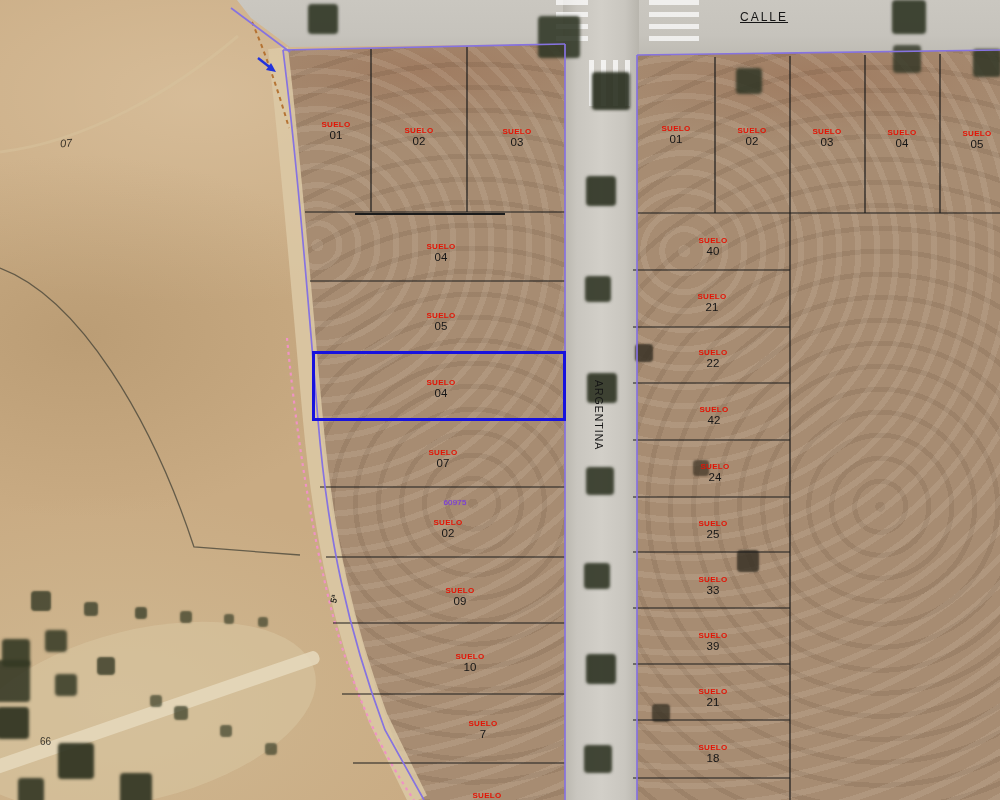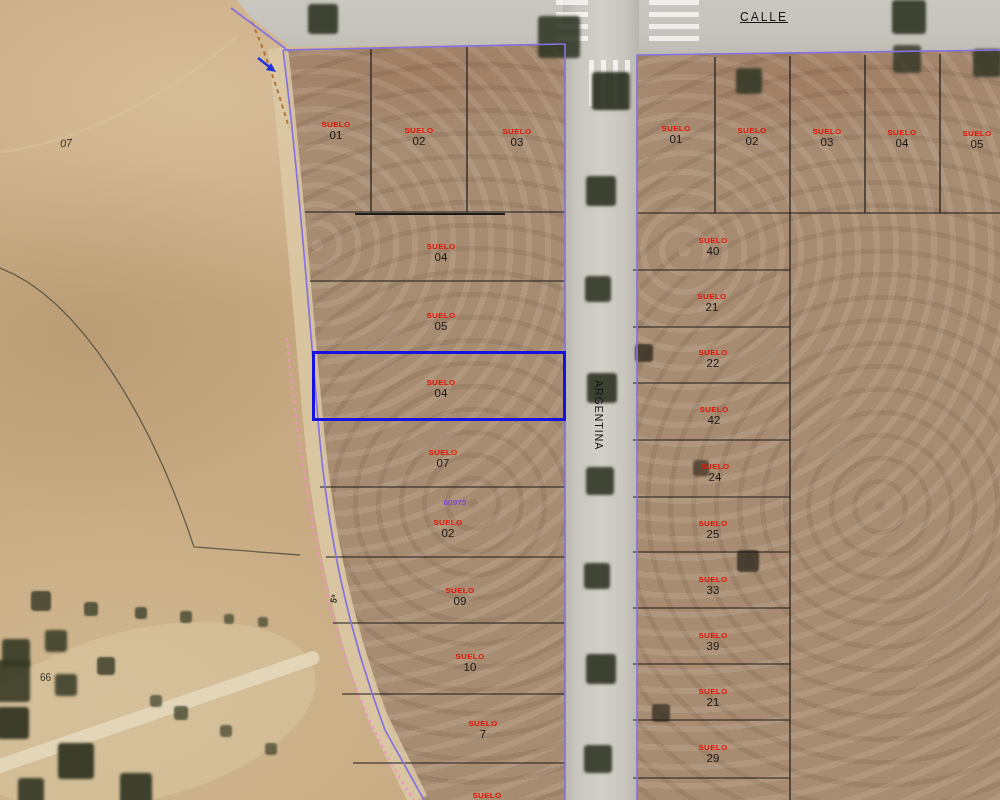--- a/index.html
+++ b/index.html
@@ -171,21 +171,21 @@
       <path d="M276,72 L266,70 L271,63 Z" fill="#2233dd"></path>
     </g>
   </svg>
 
   <div class="abs sel"></div>
 
   <div class="abs street-top" style="left:740px;top:10px">CALLE</div>
   <div class="abs street-vert" style="left:593px;top:380px">ARGENTINA</div>
 
   <div class="abs field07" style="left:60px;top:137px">07</div>
-  <div class="abs corner66" style="left:40px;top:672px">66</div>
+  <div class="abs corner66" style="left:40px;top:736px">66</div>
   <div class="abs marker5a" style="left:330px;top:594px">5ª</div>
   <div class="abs refpurple" style="left:455px;top:498px">60975</div>
 
   <div class="abs plabel" style="left:336px;top:120px">
     <div class="s">SUELO</div>
     <div class="n">01</div>
     </div>
   <div class="abs plabel" style="left:419px;top:126px">
     <div class="s">SUELO</div>
     <div class="n">02</div>
@@ -282,16 +282,16 @@
   <div class="abs plabel" style="left:713px;top:631px">
     <div class="s">SUELO</div>
     <div class="n">39</div>
     </div>
   <div class="abs plabel" style="left:713px;top:687px">
     <div class="s">SUELO</div>
     <div class="n">21</div>
     </div>
   <div class="abs plabel" style="left:713px;top:743px">
     <div class="s">SUELO</div>
-    <div class="n">29</div>
+    <div class="n">18</div>
     </div>
 
 </div>
 
 </body></html>

